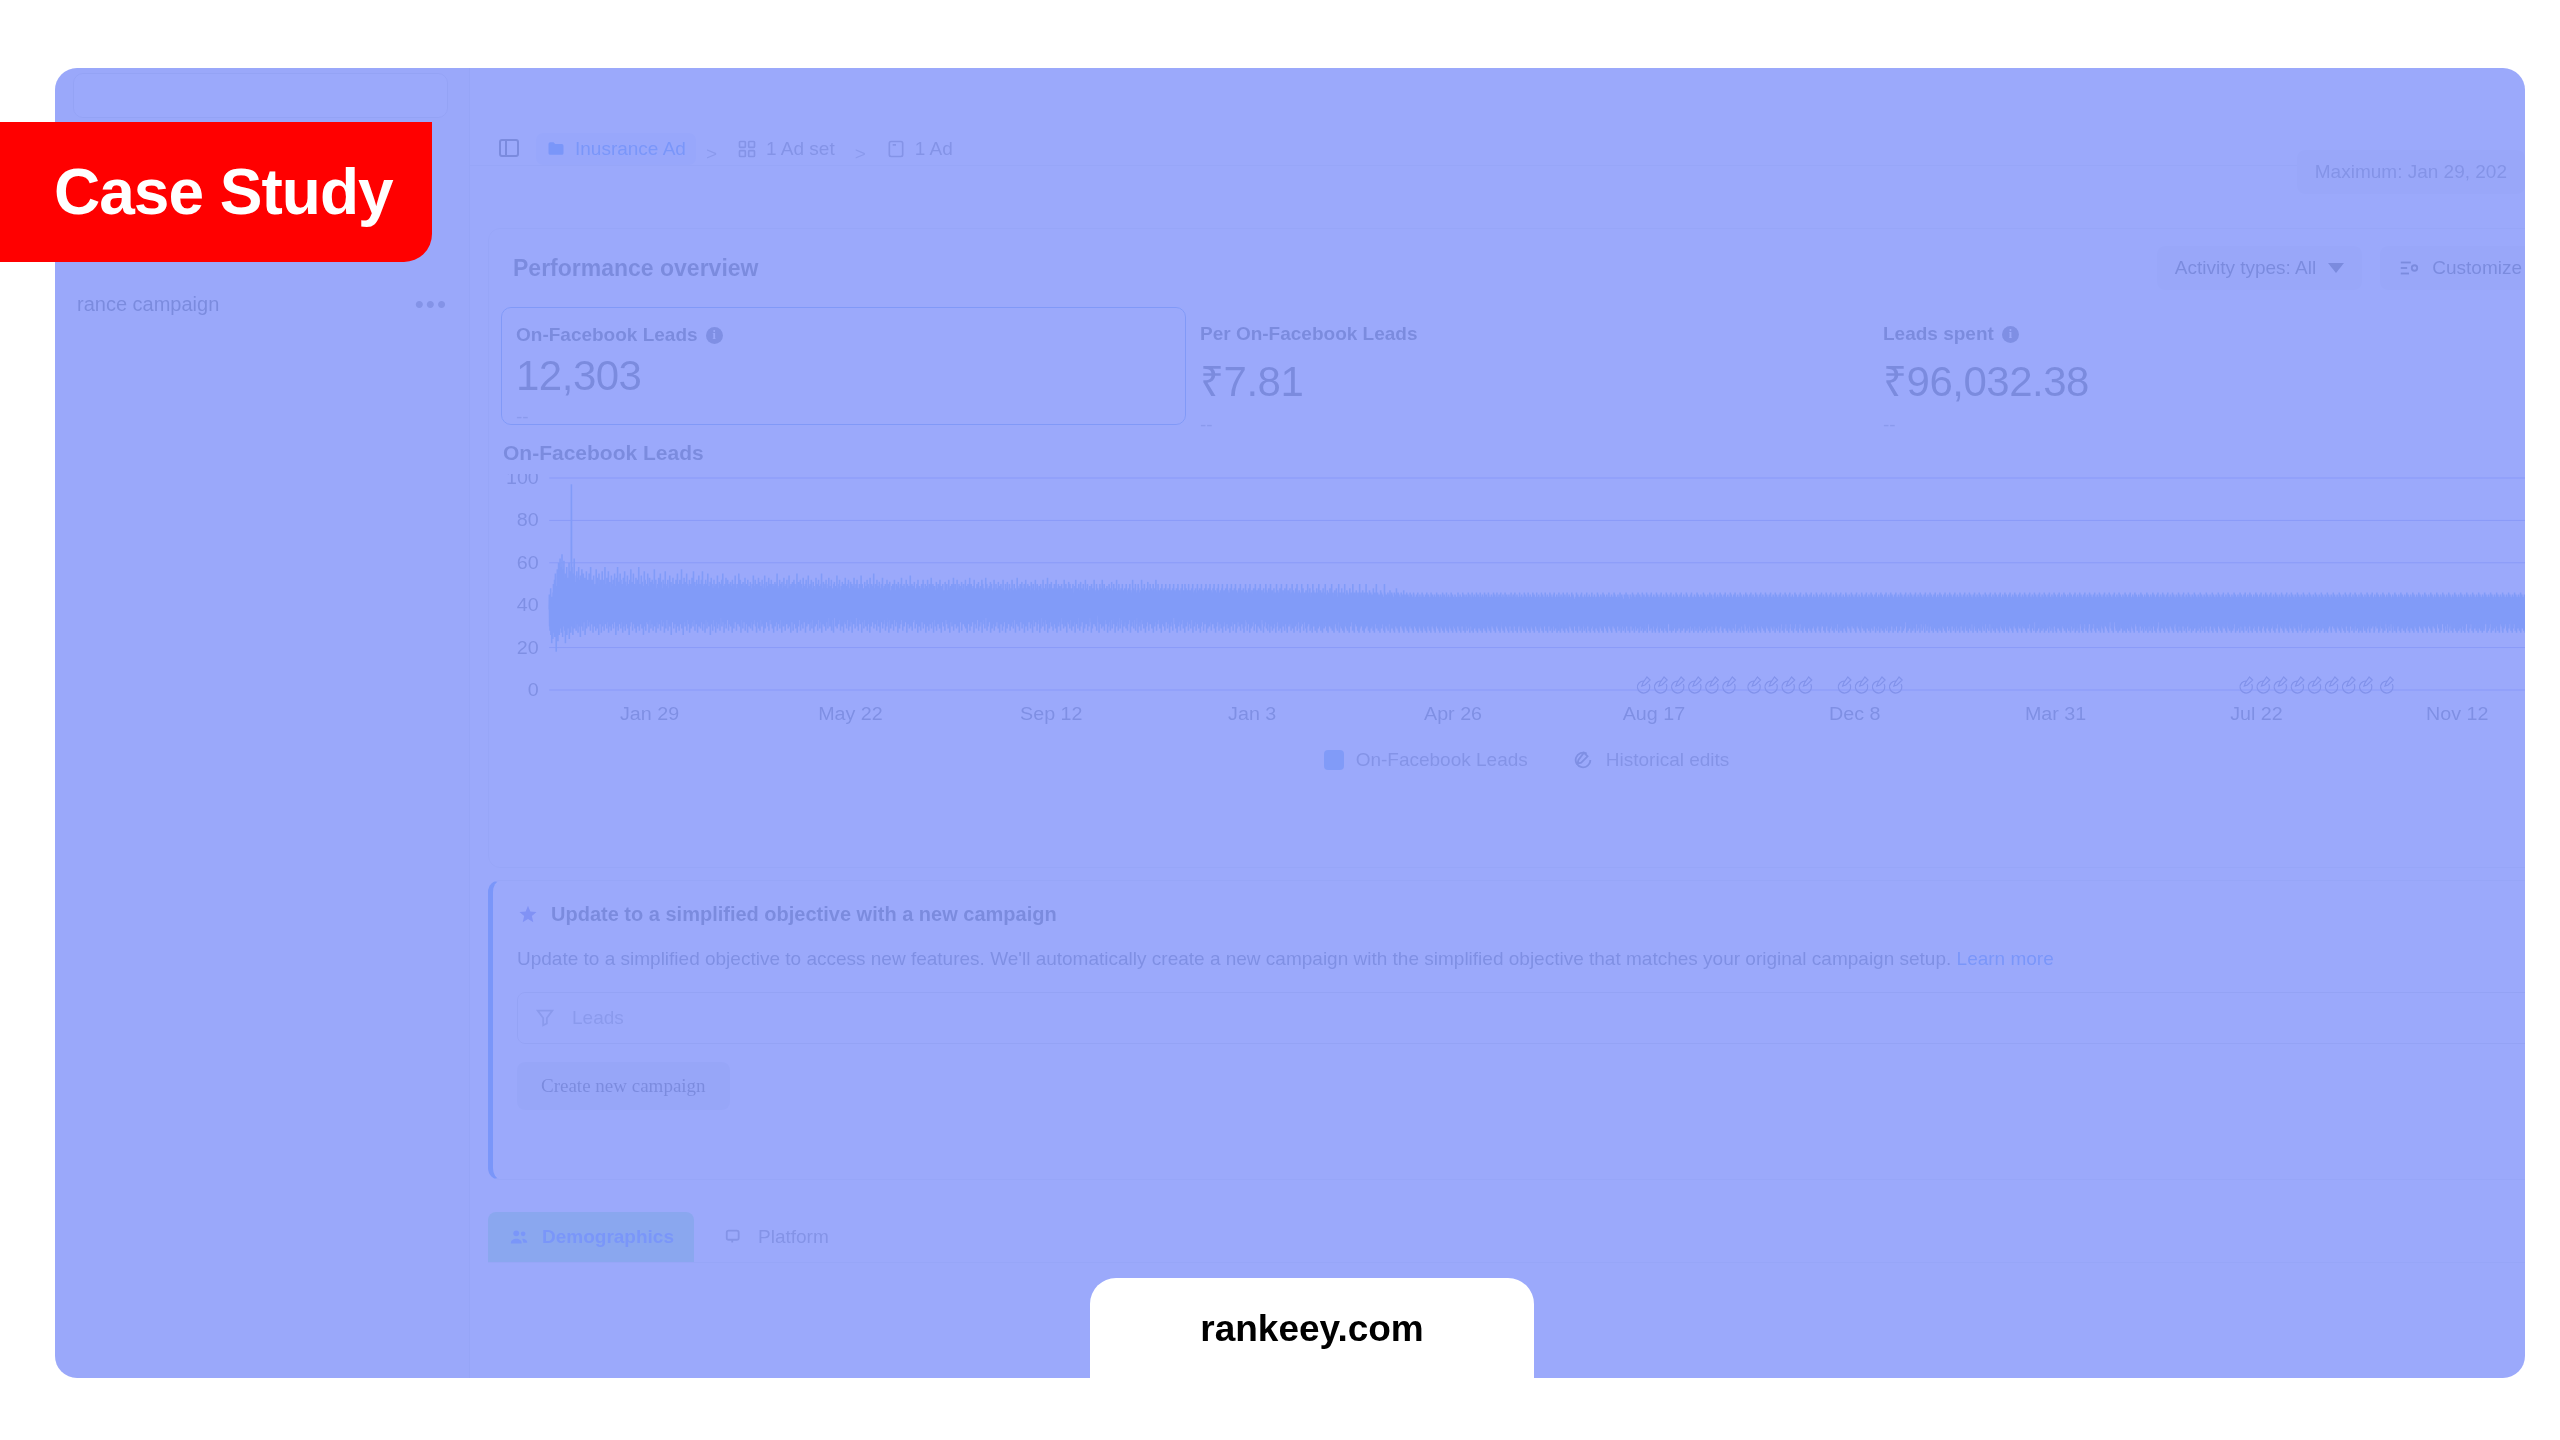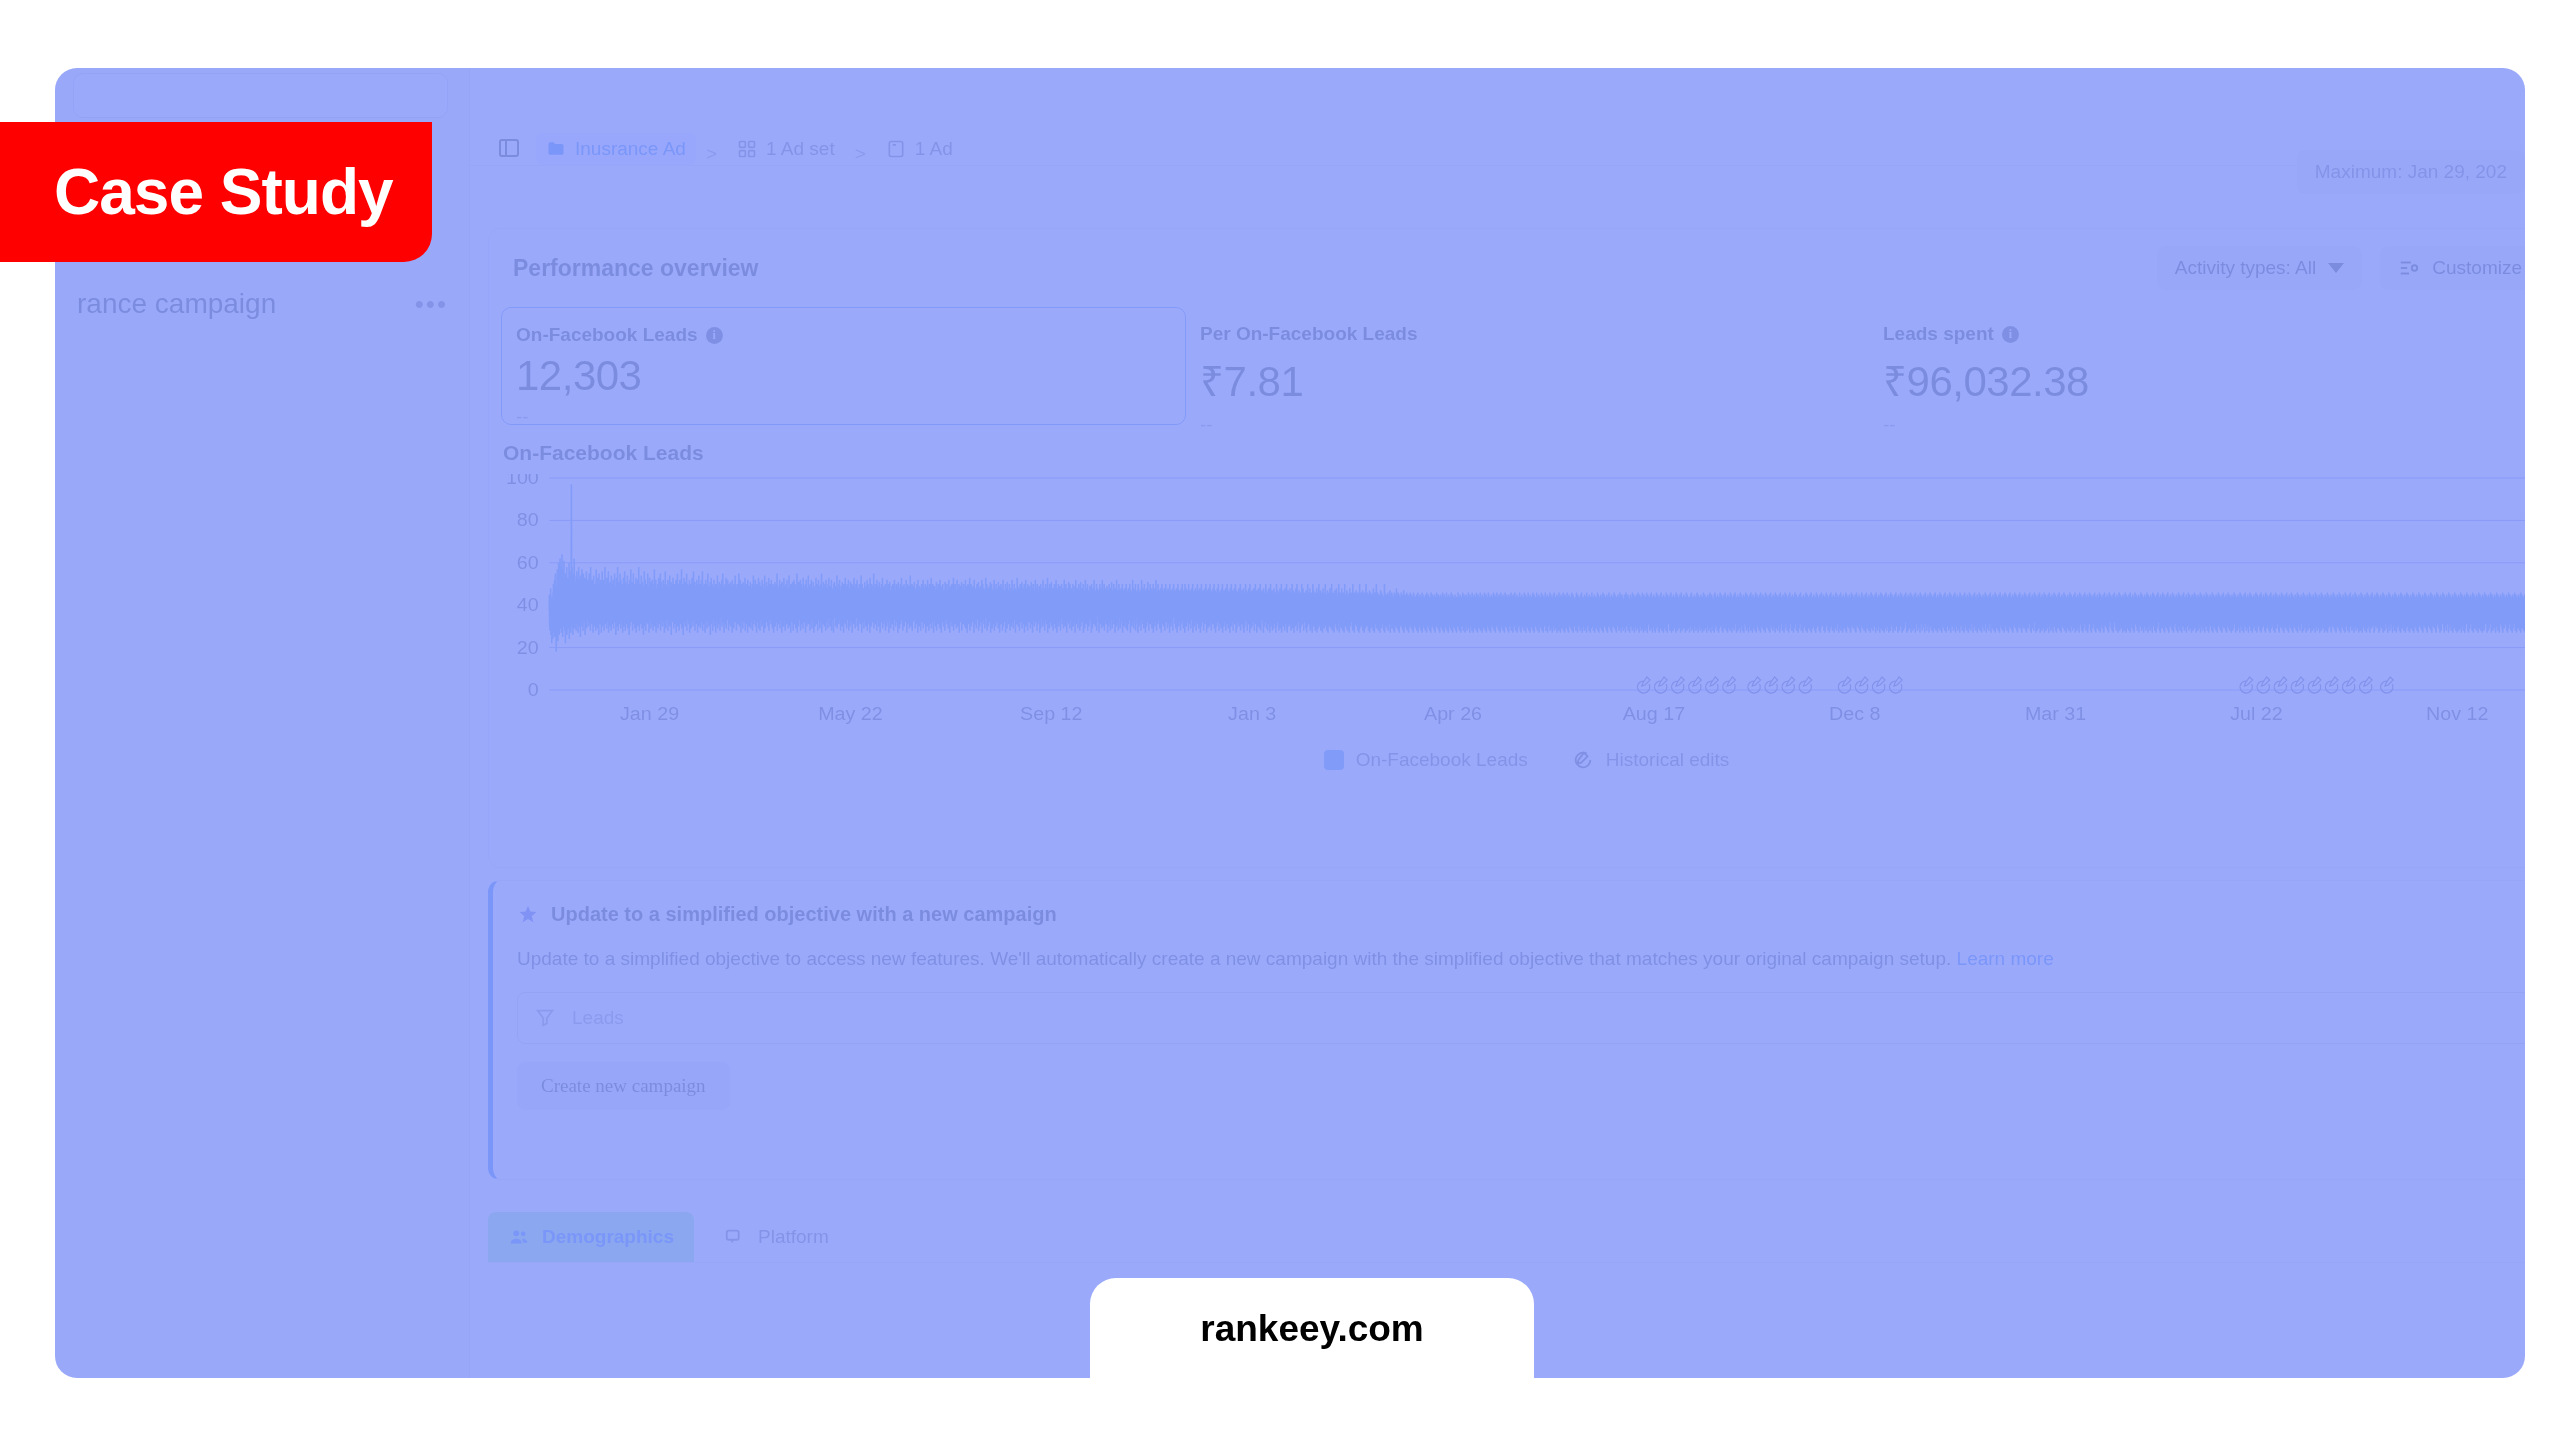--- a/index.html
+++ b/index.html
@@ -28,21 +28,21 @@
   }
   .side-card {
     position: absolute; left: 18px; top: 5px; width: 375px; height: 45px;
     border: 1px solid #cfd2d6; border-radius: 10px; background:#fff;
   }
   .side-row {
     position: absolute; left: 0; top: 212px; width: 415px; height: 48px;
     display: flex; align-items: center; padding: 0 22px 0 22px;
   }
   .side-row-label {
-    font-size: 28px; color: #1c2b33; white-space: nowrap;
+    font-size: 20px; color: #1c2b33; white-space: nowrap;
     overflow: hidden; flex: 1;
   }
   .dots { font-size: 26px; color: #5b6670; letter-spacing: 2px; line-height: 10px; }
 
   
   #main { position: absolute; left: 415px; top: 0; right: 0; bottom: 0; background:#fff; }
 
   
   #breadcrumb-bar {
     position: absolute; left: 0; top: 0; width: 100%; height: 62px;

